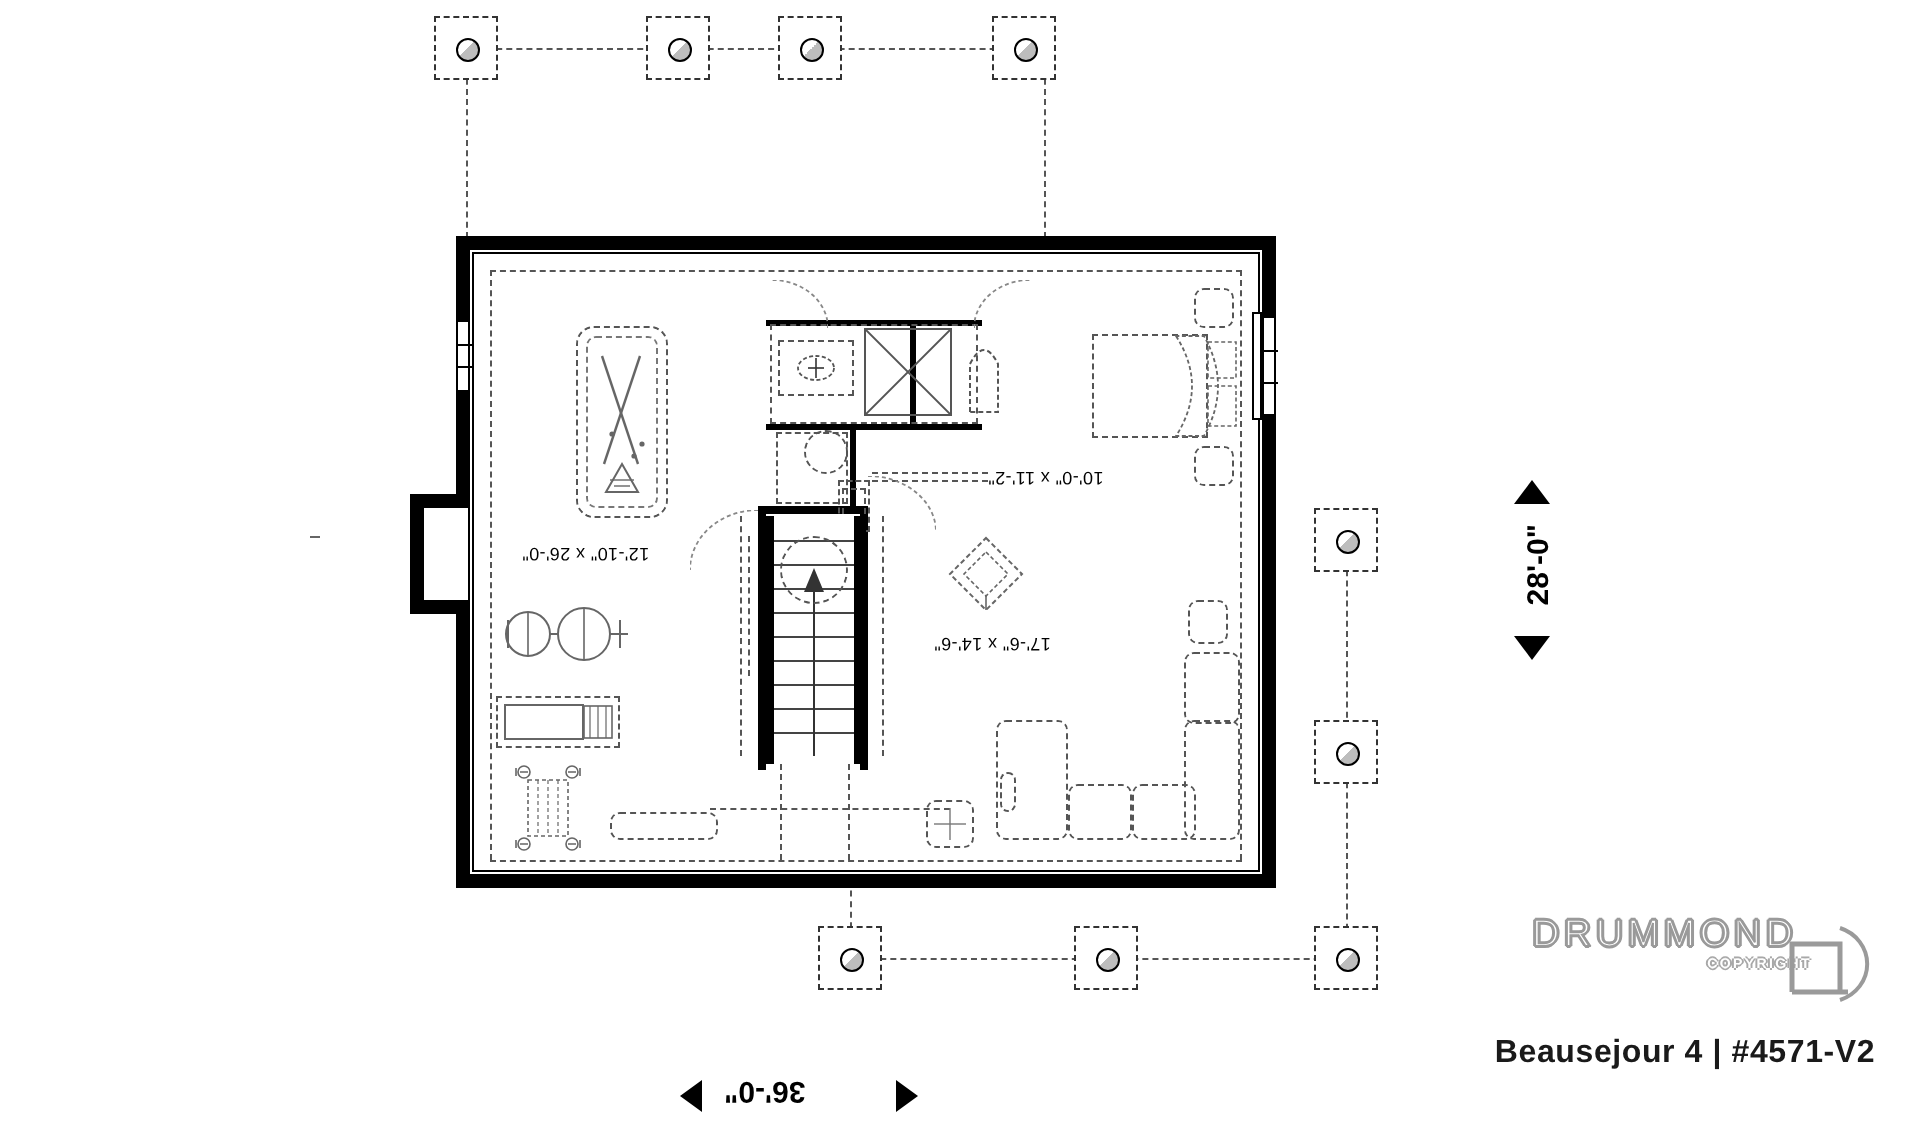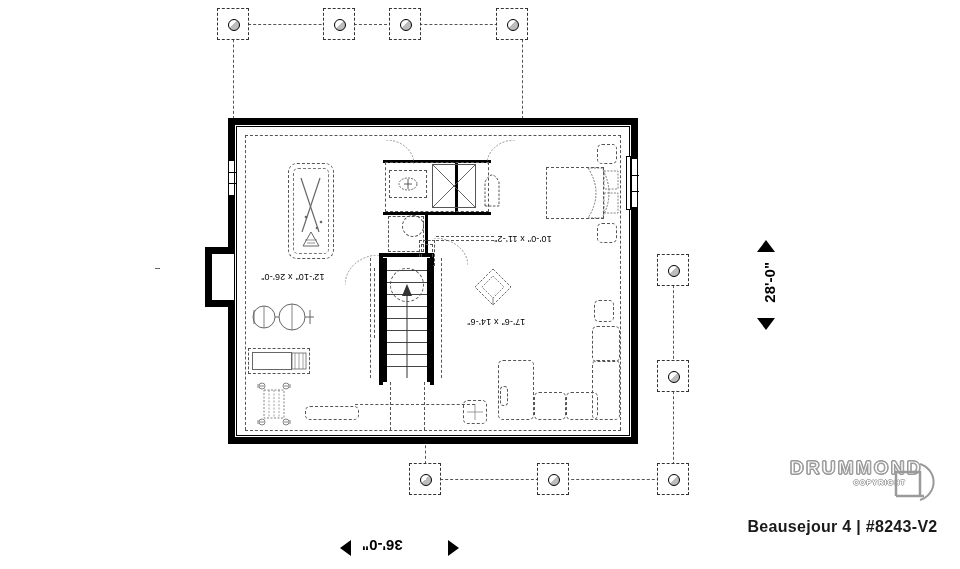--- a/index.html
+++ b/index.html
@@ -166,30 +166,29 @@
     border-top: 1px solid #444;
   }
 
   
   #brand {
     left: 748px; top: 458px;
     width: 200px; height: 60px;
   }
   .brand-line {
     font-family: "Liberation Sans", sans-serif;
-    font-weight: bold;
+    font-weight: normal;
     letter-spacing: 2.2px;
     color: #ffffff;
     -webkit-text-stroke: 1px #9a9a9a;
     text-shadow:
       -1px 0 #9a9a9a, 1px 0 #9a9a9a, 0 -1px #9a9a9a, 0 1px #9a9a9a;
     font-size: 19px;
     line-height: 20px;
     white-space: nowrap;
-    margin-left: 24px;
   }
   .brand-copy {
     font-size: 7px;
     letter-spacing: 1.2px;
     color: #ffffff;
     text-shadow:
       -1px 0 #a8a8a8, 1px 0 #a8a8a8, 0 -1px #a8a8a8, 0 1px #a8a8a8;
     font-weight: bold;
     text-align: right;
     padding-right: 42px;
@@ -455,15 +454,15 @@
   <div class="abs" id="brand">
     <div class="brand-line" style="padding-left:18px;">DRUMMOND</div>
     <div class="brand-copy">COPYRIGHT</div>
     <svg id="brand-mark" viewBox="0 0 56 44">
       <path d="M6 38 L6 14 L30 14 L30 38" fill="none" stroke="#9a9a9a" stroke-width="2.5"></path>
       <path d="M30 6 A20 19 0 0 1 30 42" fill="none" stroke="#9a9a9a" stroke-width="2"></path>
       <path d="M6 38 L34 38" fill="none" stroke="#9a9a9a" stroke-width="2.5"></path>
     </svg>
   </div>
 
-  <div class="abs" id="plan-title">Beausejour 4 | #8243-V2</div>
+  <div class="abs" id="plan-title">Beausejour 4 | #4571-V2</div>
 
 </div>
 
 </body></html>

